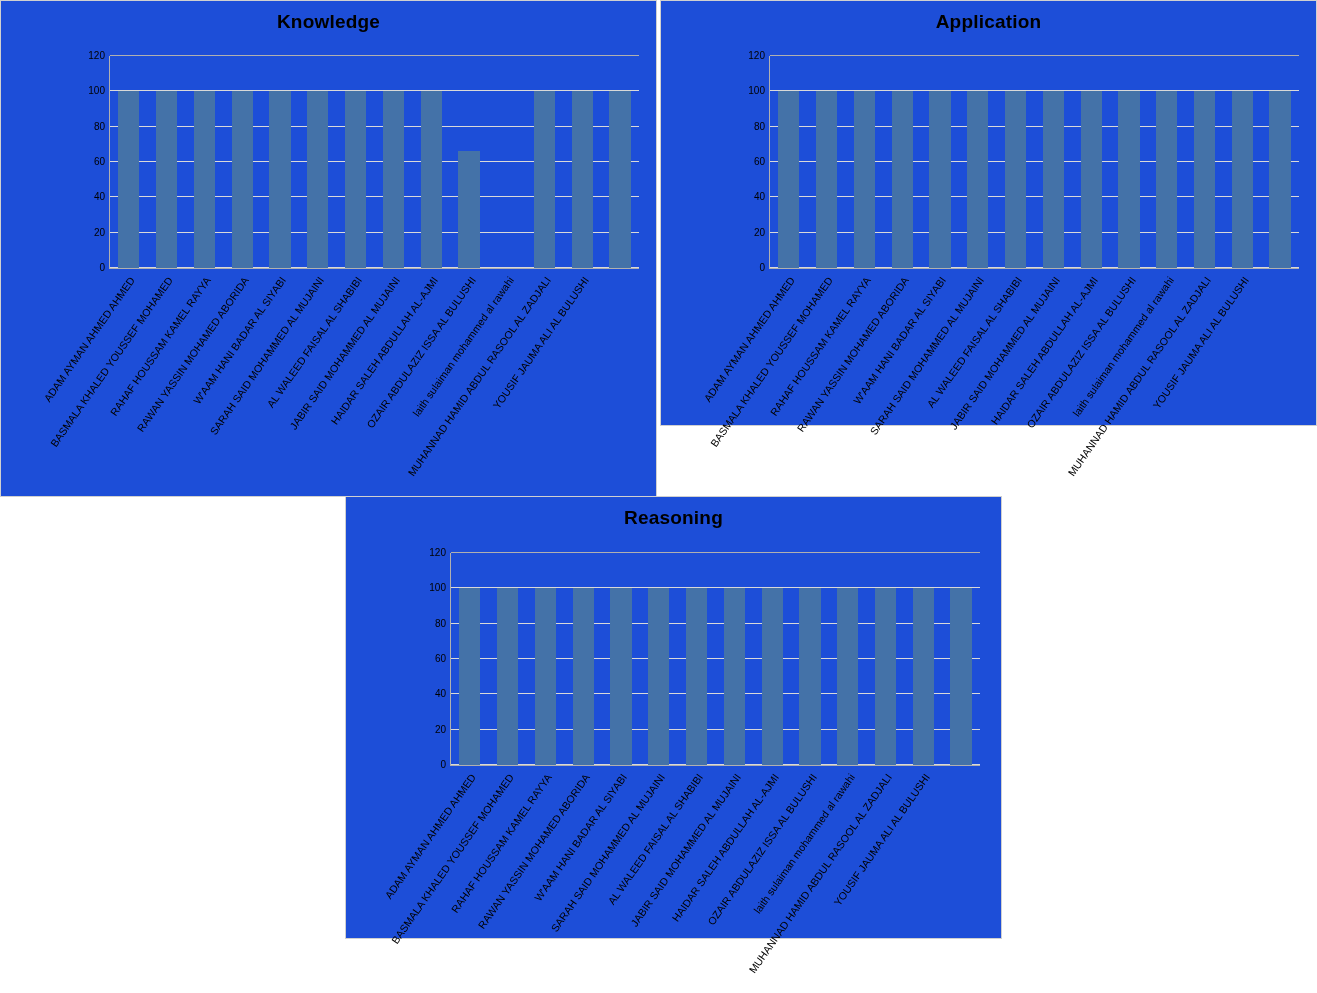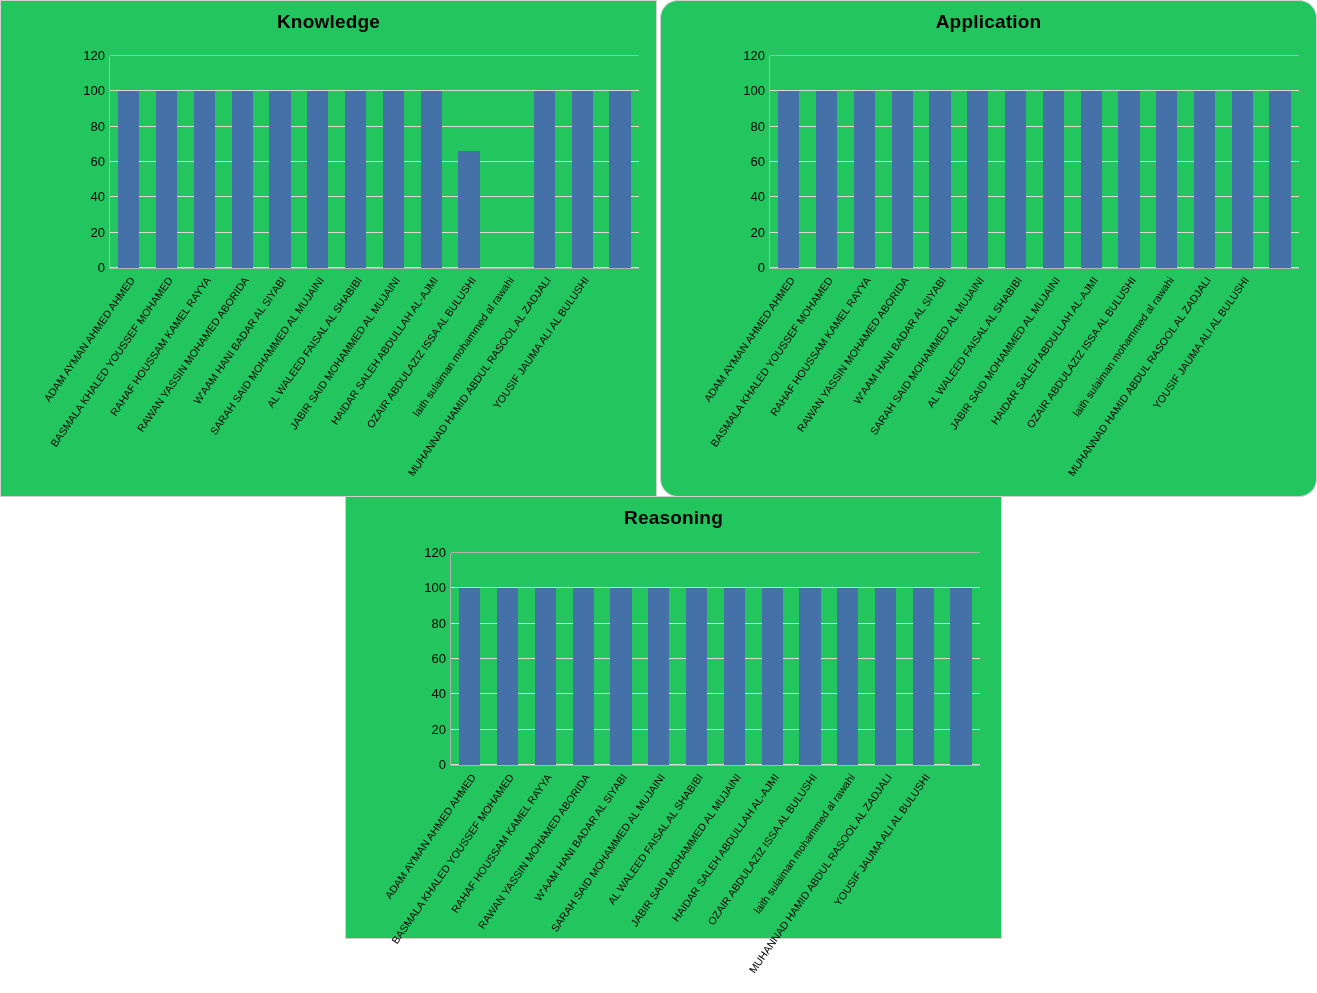--- a/index.html
+++ b/index.html
@@ -10,21 +10,21 @@
   }
   #page {
     position: relative;
     width: 1317px;
     height: 993px;
     overflow: hidden;
     background: #ffffff;
   }
   .chart-panel {
     position: absolute;
-    background: #22c55e;
+    background: #1d4ed8;
     border: 1px solid #d0d0d0;
     box-sizing: border-box;
   }
   .chart-title {
     text-align: center;
     font-size: 19px;
     font-weight: bold;
     color: #000000;
     margin-top: 10px;
     letter-spacing: 0.2px;
@@ -46,21 +46,21 @@
     background: #d9d9d9;
   }
   .gridline.top-line {
     background: #b0b0b0;
   }
   .ytick {
     position: absolute;
     right: 100%;
     margin-right: 5px;
     transform: translateY(-50%);
-    font-size: 13px;
+    font-size: 10px;
     color: #000000;
     white-space: nowrap;
   }
   .bars {
     position: absolute;
     left: 0;
     right: 0;
     bottom: 0;
     top: 0;
     display: flex;
@@ -213,21 +213,21 @@
             <div class="xlabel">MUHANNAD HAMID ABDUL RASOOL AL ZADJALI</div>
           </div>
           <div class="xlabel-slot">
             <div class="xlabel">YOUSIF JAUMA ALI AL BULUSHI</div>
           </div>
           <div class="xlabel-slot"></div>
         </div>
     </div>
   </div>
 
-  <div class="chart-panel" style="left:660px; top:0px; width:657px; height:497px;border-radius:18px;">
+  <div class="chart-panel" style="left:660px; top:0px; width:657px; height:426px;">
     <div class="chart-title">Application</div>
     <div class="plot-wrap" style="position:absolute; left:0; top:0; right:0; bottom:0;">
       <div class="plot-area" id="plot-1" style="left:108px; top:55px; width:530px; height:213px;">
       <div class="gridline top-line" style="bottom: 100%;">
             <span class="ytick">120</span>
           </div>
           <div class="gridline" style="bottom: 83.3333%;">
             <span class="ytick">100</span>
           </div>
           <div class="gridline" style="bottom: 66.6667%;">

